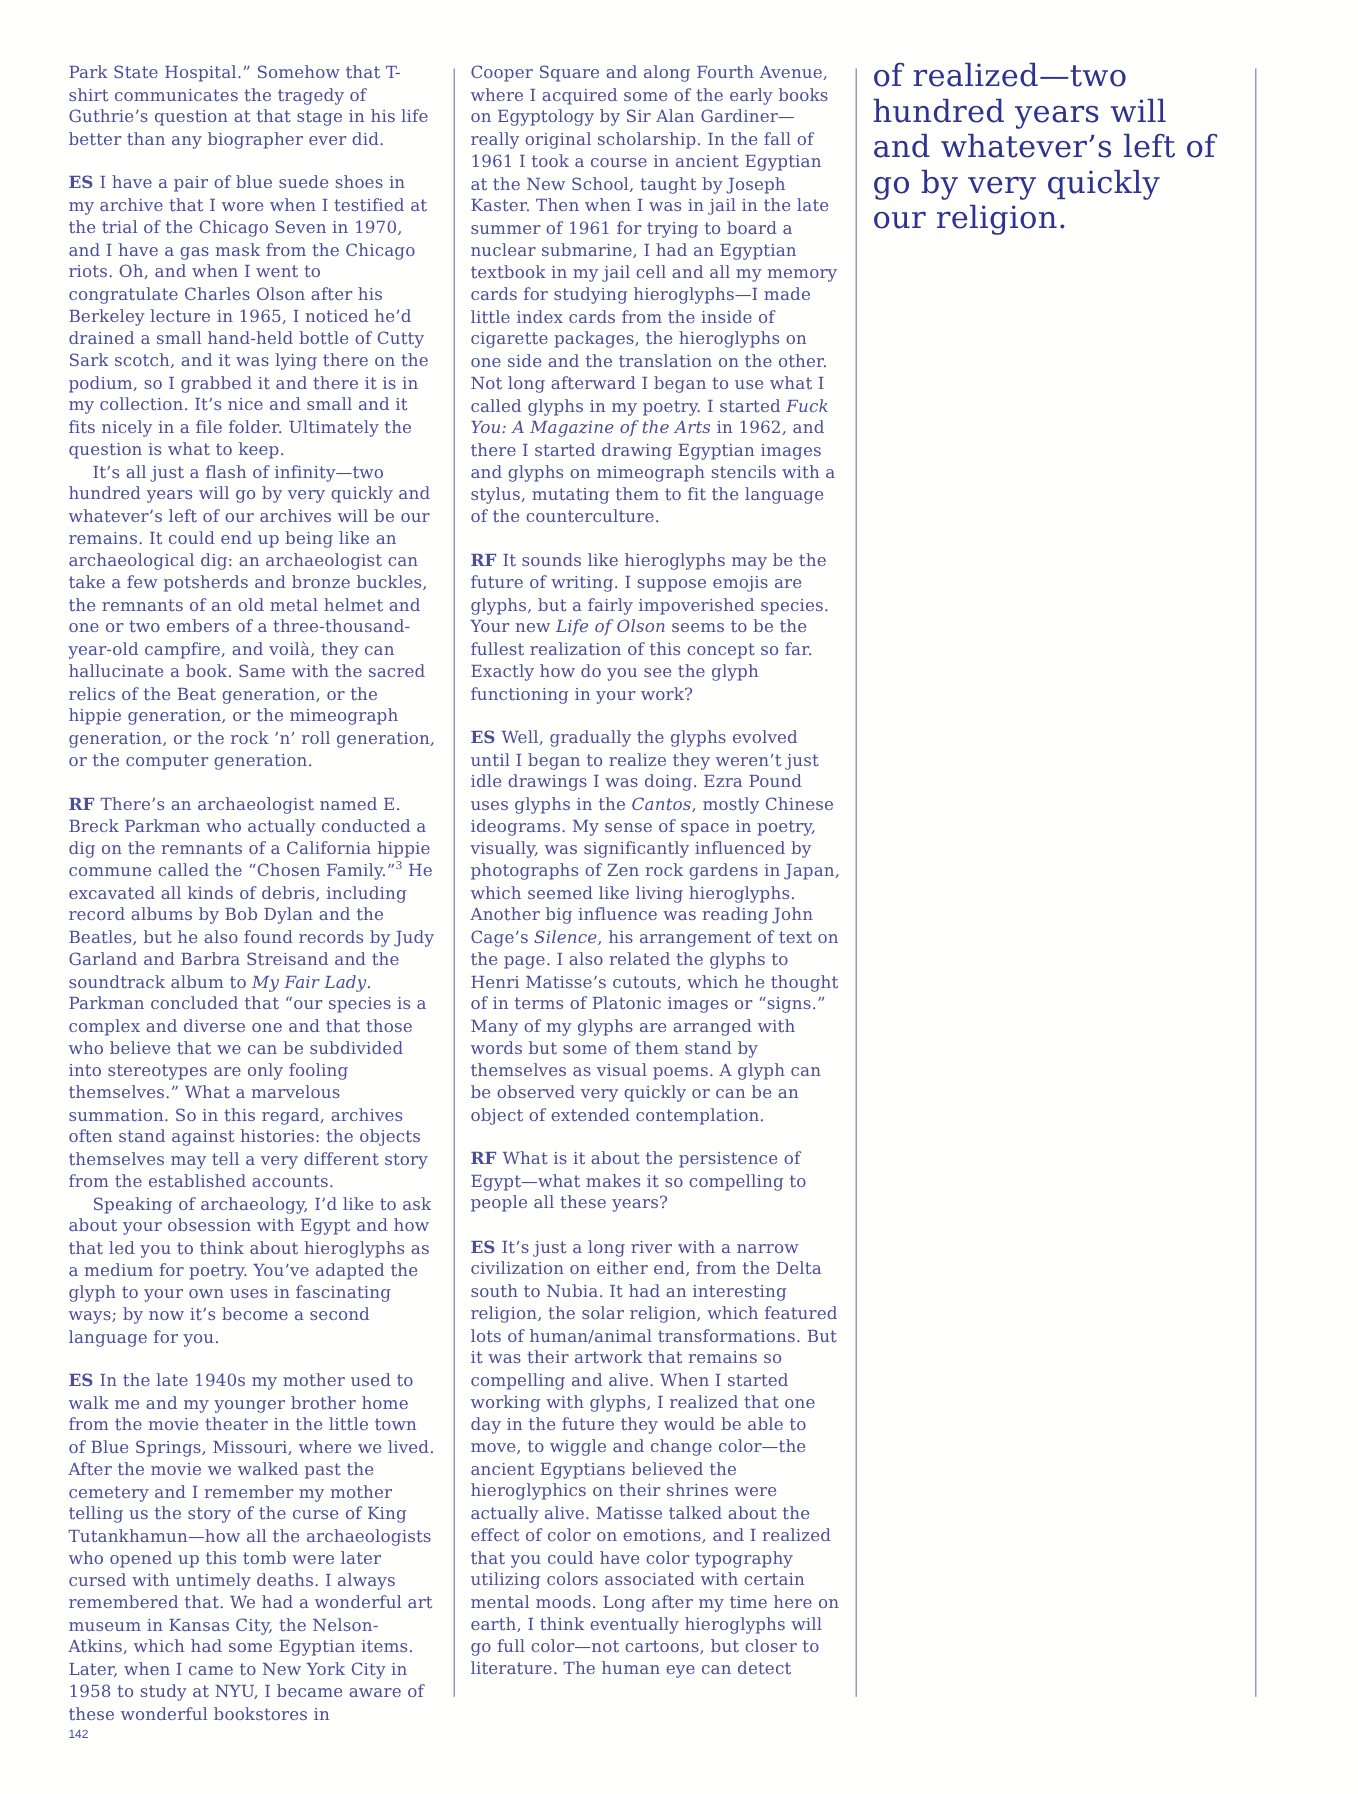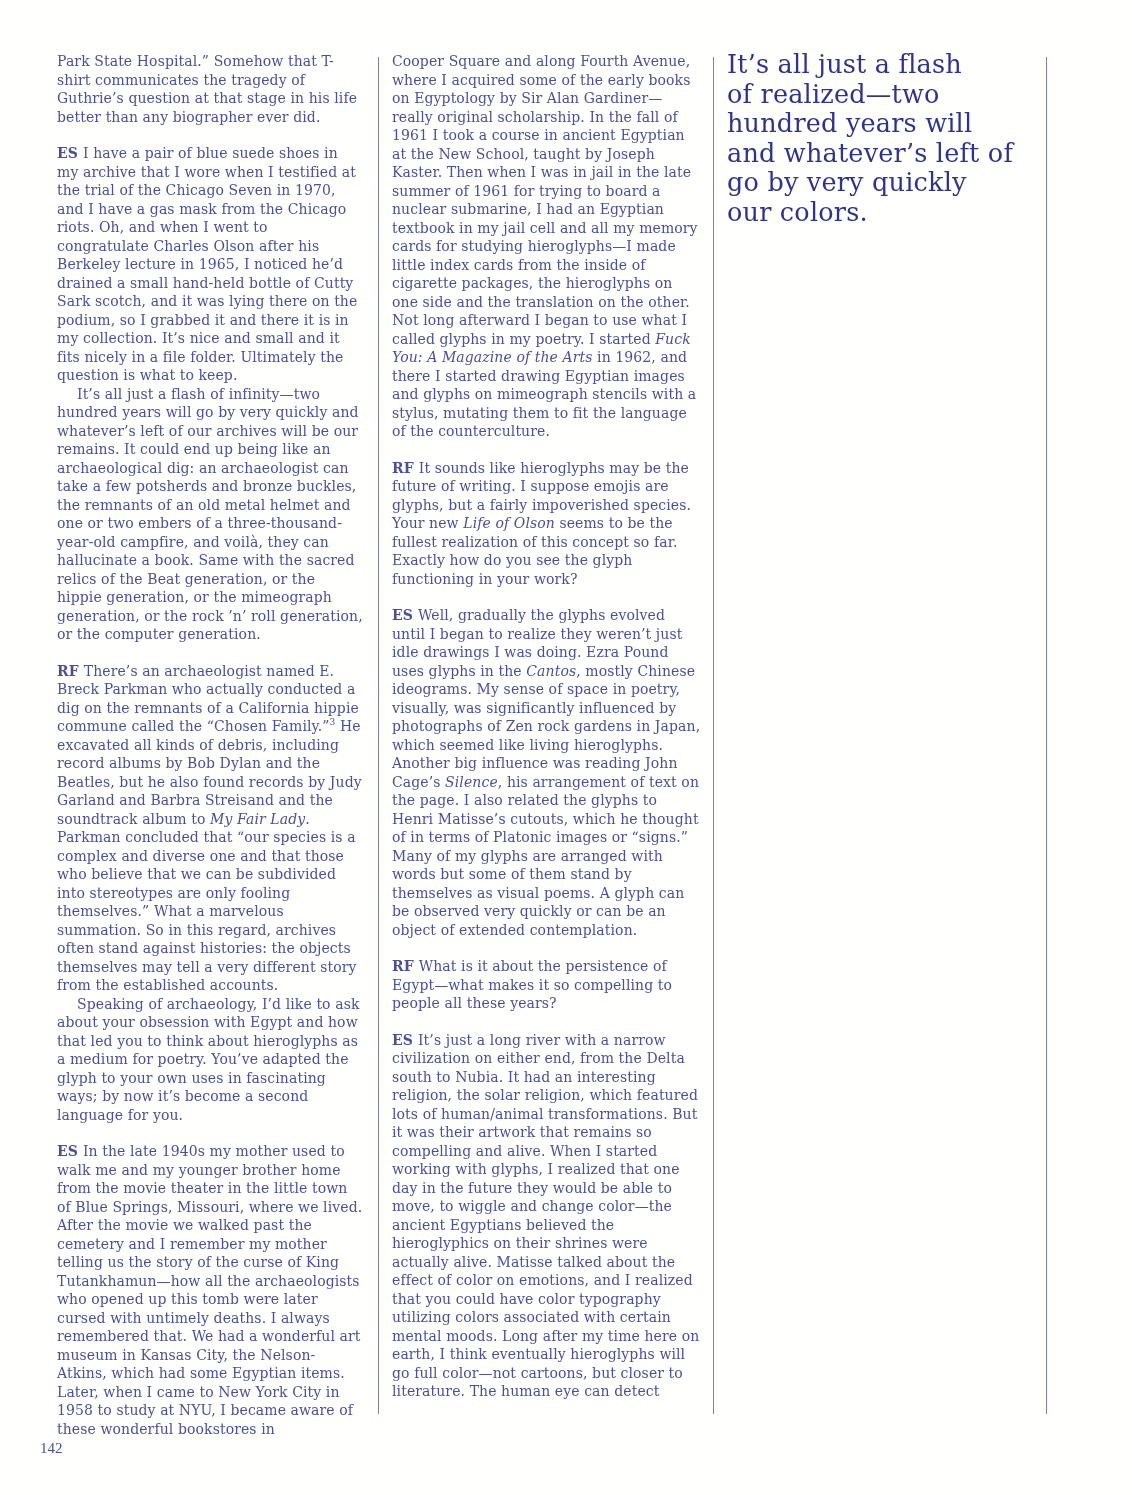--- a/index.html
+++ b/index.html
@@ -38,23 +38,23 @@
   .para sup{font-size:9px;line-height:0;vertical-align:super;}
   .pull-quote{
     position:absolute;left:727px;top:50px;width:318px;
     color:var(--quote-color);
     font-size:25.5px;
     line-height:29.5px;
     letter-spacing:0.2px;
   }
   .pull-quote div{white-space:nowrap;}
   .page-number{
-    position:absolute;left:40px;top:1440px;
-    font-family:Liberation Serif, serif;
-    font-size:15px;
+    position:absolute;left:57px;top:1440px;
+    font-family:Liberation Sans, sans-serif;
+    font-size:10px;
     color:var(--body-color);
   }
 </style>
 </head>
 <body>
 
 <div class="page">
   <div class="vrule r1"></div>
   <div class="vrule r2"></div>
   <div class="vrule r3"></div>
@@ -70,23 +70,22 @@
   <div class="col col-2">
       <p class="para"><span>Cooper Square and along Fourth Avenue, where I acquired some of the early books on Egyptology by Sir Alan Gardiner—really original scholarship. In the fall of 1961 I took a course in ancient Egyptian at the New School, taught by Joseph Kaster. Then when I was in jail in the late summer of 1961 for trying to board a nuclear submarine, I had an Egyptian textbook in my jail cell and all my memory cards for studying hieroglyphs—I made little index cards from the inside of cigarette packages, the hieroglyphs on one side and the translation on the other. Not long afterward I began to use what I called glyphs in my poetry. I started </span><i>Fuck You: A Magazine of the Arts</i><span> in 1962, and there I started drawing Egyptian images and glyphs on mimeograph stencils with a stylus, mutating them to fit the language of the counterculture.</span></p>
       <p class="para gap"><b>RF </b><span>It sounds like hieroglyphs may be the future of writing. I suppose emojis are glyphs, but a fairly impoverished species. Your new </span><i>Life of Olson</i><span> seems to be the fullest realization of this concept so far. Exactly how do you see the glyph functioning in your work?</span></p>
       <p class="para gap"><b>ES </b><span>Well, gradually the glyphs evolved until I began to realize they weren’t just idle drawings I was doing. Ezra Pound uses glyphs in the </span><i>Cantos</i><span>, mostly Chinese ideograms. My sense of space in poetry, visually, was significantly influenced by photographs of Zen rock gardens in Japan, which seemed like living hieroglyphs. Another big influence was reading John Cage’s </span><i>Silence</i><span>, his arrangement of text on the page. I also related the glyphs to Henri Matisse’s cutouts, which he thought of in terms of Platonic images or “signs.” Many of my glyphs are arranged with words but some of them stand by themselves as visual poems. A glyph can be observed very quickly or can be an object of extended contemplation.</span></p>
       <p class="para gap"><b>RF </b><span>What is it about the persistence of Egypt—what makes it so compelling to people all these years?</span></p>
       <p class="para gap"><b>ES </b><span>It’s just a long river with a narrow civilization on either end, from the Delta south to Nubia. It had an interesting religion, the solar religion, which featured lots of human/animal transformations. But it was their artwork that remains so compelling and alive. When I started working with glyphs, I realized that one day in the future they would be able to move, to wiggle and change color—the ancient Egyptians believed the hieroglyphics on their shrines were actually alive. Matisse talked about the effect of color on emotions, and I realized that you could have color typography utilizing colors associated with certain mental moods. Long after my time here on earth, I think eventually hieroglyphs will go full color—not cartoons, but closer to literature. The human eye can detect</span></p>
     </div>
 
   <div class="pull-quote">
     <div>
-        <div>It’s all just a flash</div>
         <div>of realized—two</div>
         <div>hundred years will</div>
         <div>and whatever’s left of</div>
         <div>go by very quickly</div>
-        <div>our colors.</div>
+        <div>our religion.</div>
       </div>
   </div>
 
   <div class="page-number">142</div>
 </div>
 
 </body></html>

